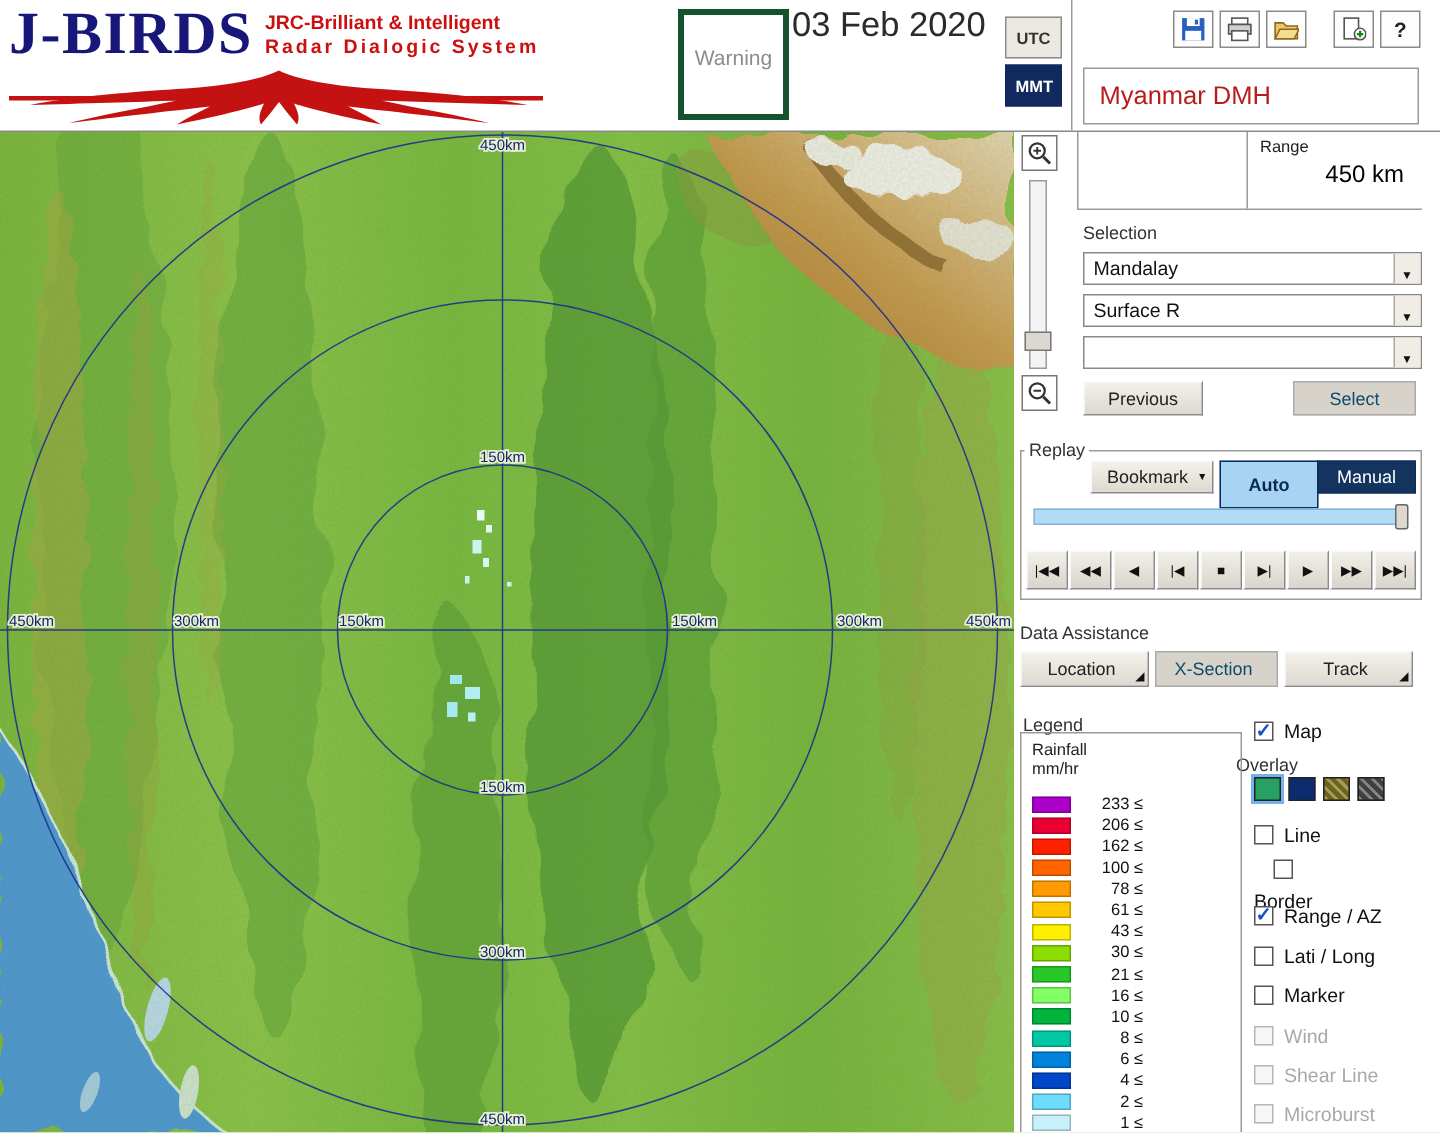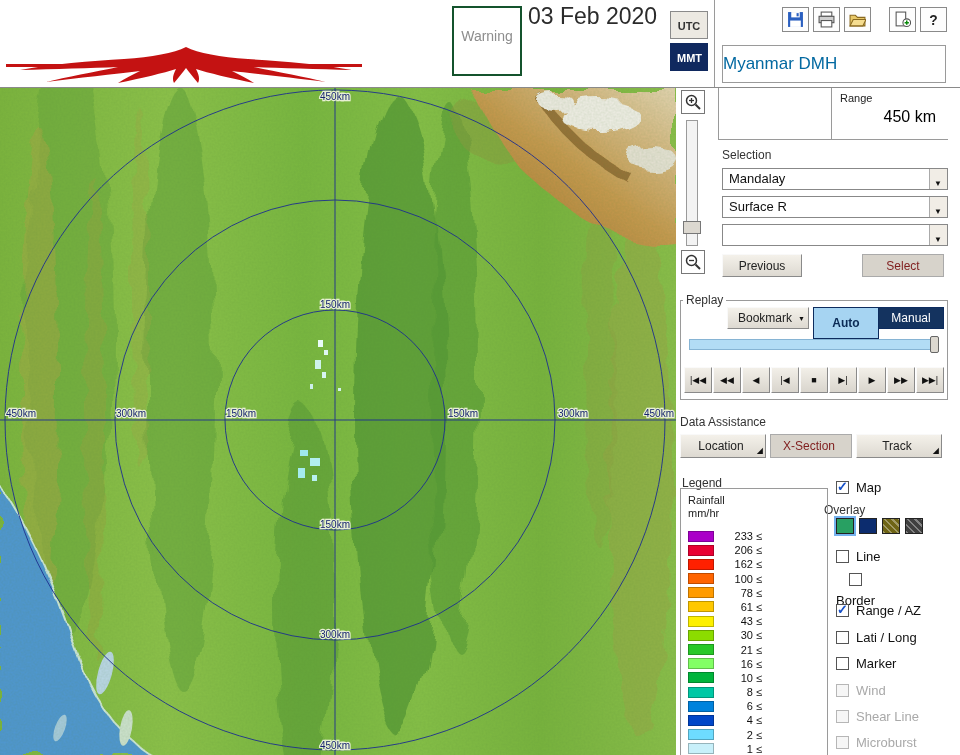--- a/index.html
+++ b/index.html
@@ -6,34 +6,34 @@
   .app{position:relative;width:960px;height:755px;background:#fff;overflow:hidden;-webkit-user-select:none;user-select:none;}
 
   
   .header{position:absolute;left:0;top:0;width:960px;height:88px;background:#fff;border-bottom:1px solid #8a8a8a;box-sizing:border-box;}
   .logo{position:absolute;left:6px;top:2px;width:372px;height:84px;}
   .logo-title{font-family:"Liberation Serif",serif;font-weight:bold;font-size:40px;color:#17177a;letter-spacing:1px;line-height:40px;}
   .logo-sub{display:inline-block;vertical-align:top;margin-top:5px;margin-left:8px;color:#cc0f0f;font-weight:bold;}
   .logo-sub .l1{display:block;font-size:13px;}
   .logo-sub .l2{display:block;font-size:13px;letter-spacing:2px;margin-top:1px;}
   .eagle{position:absolute;left:0;top:42px;}
-  .warning-box{position:absolute;left:452px;top:6px;width:66px;height:66px;border:2px solid #14532d;background:#fff;text-align:center;}
+  .warning-box{position:absolute;left:452px;top:6px;width:66px;height:66px;border:4px solid #14532d;background:#fff;text-align:center;}
   .warning-box span{display:inline-block;margin-top:20px;font-size:14px;color:#8d8d8d;}
   .clock{position:absolute;left:528px;top:0;width:140px;height:86px;}
   .clock .time{font-size:38px;font-weight:bold;color:#3b3b3b;line-height:46px;}
   .clock .date{font-size:23px;color:#2b2b2b;margin-top:3px;}
   .tz{position:absolute;left:670px;top:11px;width:38px;}
   .tz-btn{display:block;width:38px;height:28px;margin-bottom:4px;font-size:11px;font-weight:bold;text-align:center;line-height:26px;box-sizing:border-box;cursor:pointer;}
   .tz-utc{background:#ece9e2;border:1px solid #8a8a8a;color:#333;}
   .tz-mmt{background:#10295f;border:1px solid #10295f;color:#fff;}
   .hdr-div{position:absolute;left:714px;top:0;height:87px;border-left:1px solid #9a9a9a;}
   .toolbar{position:absolute;left:782px;top:7px;display:flex;gap:4px;}
   .tool-btn{width:27px;height:25px;background:#fdfdfd;border:1px solid #8a8a8a;display:flex;align-items:center;justify-content:center;padding:0;cursor:pointer;}
   .tool-btn.grp{margin-left:14px;}
-  .station-box{position:absolute;left:722px;top:45px;width:224px;height:38px;border:1px solid #9a9a9a;box-sizing:border-box;font-size:17px;color:#0369a1;line-height:36px;background:#fff;}
+  .station-box{position:absolute;left:722px;top:45px;width:224px;height:38px;border:1px solid #9a9a9a;box-sizing:border-box;font-size:17px;color:#b91c1c;line-height:36px;padding-left:10px;background:#fff;}
 
   
   .content{position:absolute;left:0;top:88px;width:960px;height:667px;}
   .map{position:absolute;left:0;top:0;width:676px;height:667px;overflow:hidden;background:#7db53e;}
 
   
   .panel{position:absolute;left:676px;top:0;width:284px;height:667px;background:#fff;overflow:hidden;text-decoration:underline;}
   .panel .lbl{position:absolute;font-size:12px;color:#333;}
 
   
@@ -46,21 +46,21 @@
 
   
   .range-box{position:absolute;left:42px;top:0;width:230px;height:52px;border-left:1px solid #9a9a9a;border-bottom:1px solid #9a9a9a;box-sizing:border-box;}
   .range-inner{position:absolute;left:112px;top:0;bottom:0;right:0;border-left:1px solid #9a9a9a;padding:4px 12px 0 8px;}
   .range-label{font-size:11px;color:#222;}
   .range-value{font-size:16px;color:#000;text-align:right;margin-top:4px;}
   .combo{position:absolute;left:46px;width:226px;height:22px;background:#fff;border:1px solid #888;box-sizing:border-box;font-size:13px;color:#111;line-height:20px;padding-left:6px;cursor:pointer;}
   .combo-arrow{position:absolute;right:0;top:0;bottom:0;width:17px;background:#f1ede6;border-left:1px solid #aaa;cursor:pointer;}
   .combo-arrow::after{content:"▼";position:absolute;left:4px;top:5px;font-size:8px;color:#111;}
   .btn{box-sizing:border-box;font-size:12px;color:#222;background:linear-gradient(#f4f1ea,#ddd9d1);border:1px solid #8a8a8a;border-top-color:#f9f9f9;border-left-color:#f9f9f9;cursor:pointer;text-align:center;}
-  .btn.disabled{background:#d7d3cb;color:#7f1d1d;border:1px solid #aaa;}
+  .btn.disabled{background:#d7d3cb;color:#0c4a6e;border:1px solid #aaa;}
   .btn-previous{position:absolute;left:46px;top:166px;width:80px;height:23px;}
   .btn-select{position:absolute;left:186px;top:166px;width:82px;height:23px;}
 
   
   .replay-box{position:absolute;left:4px;top:212px;width:268px;height:100px;border:1px solid #9a9a9a;box-sizing:border-box;}
   .replay-label{position:absolute;left:2px;top:-8px;background:#fff;padding:0 3px;font-size:12px;color:#333;}
   .btn-bookmark{position:absolute;left:46px;top:6px;width:82px;height:22px;padding-right:12px;}
   .btn-bookmark::after{content:"▼";position:absolute;right:3px;top:7px;font-size:7px;color:#111;}
   .btn-auto{position:absolute;left:132px;top:6px;width:66px;height:32px;background:#a6d4f2;border:1px solid #0d2c5e;color:#0a2a55;font-weight:bold;font-size:12px;cursor:pointer;box-sizing:border-box;}
   .btn-manual{position:absolute;left:197px;top:6px;width:66px;height:22px;background:#14335f;border:1px solid #0d2c5e;color:#fff;font-size:12px;cursor:pointer;box-sizing:border-box;}
@@ -99,21 +99,21 @@
   .sw.selected{box-shadow:0 0 0 2px #74b2ee;}
   .sw.hatch{background-image:repeating-linear-gradient(45deg,rgba(255,255,255,.35) 0 2px,transparent 2px 5px);}
 </style>
 </head>
 <body>
 
 <div class="app">
 
   <div class="header">
     <div class="logo">
-      
+      <span class="logo-title">J-BIRDS</span><span class="logo-sub"><span class="l1">JRC-Brilliant &amp; Intelligent</span><span class="l2">Radar Dialogic System</span></span>
       <svg class="eagle" width="360" height="42" viewBox="0 0 360 42">
         <rect x="0" y="20" width="356" height="3" fill="#c41212"></rect>
         <path d="M180,3 C168,9 146,13 118,15 C86,17 44,20 14,26 C48,25 86,24 112,23 C88,28 60,33 40,38 C72,34 108,30 134,27 C126,31 118,35 112,39 C136,34 158,29 170,25 C167,31 166,35 168,39 C173,33 177,28 180,24 C183,28 187,33 192,39 C194,35 193,31 190,25 C202,29 224,34 248,39 C242,35 234,31 226,27 C252,30 288,34 320,38 C300,33 272,28 248,23 C274,24 312,25 346,26 C316,20 274,17 242,15 C214,13 192,9 180,3 Z" fill="#c41212"></path>
       </svg>
     </div>
 
     <div class="warning-box"><span>Warning</span></div>
 
     <div class="clock">
       <div class="date">03 Feb 2020</div>

